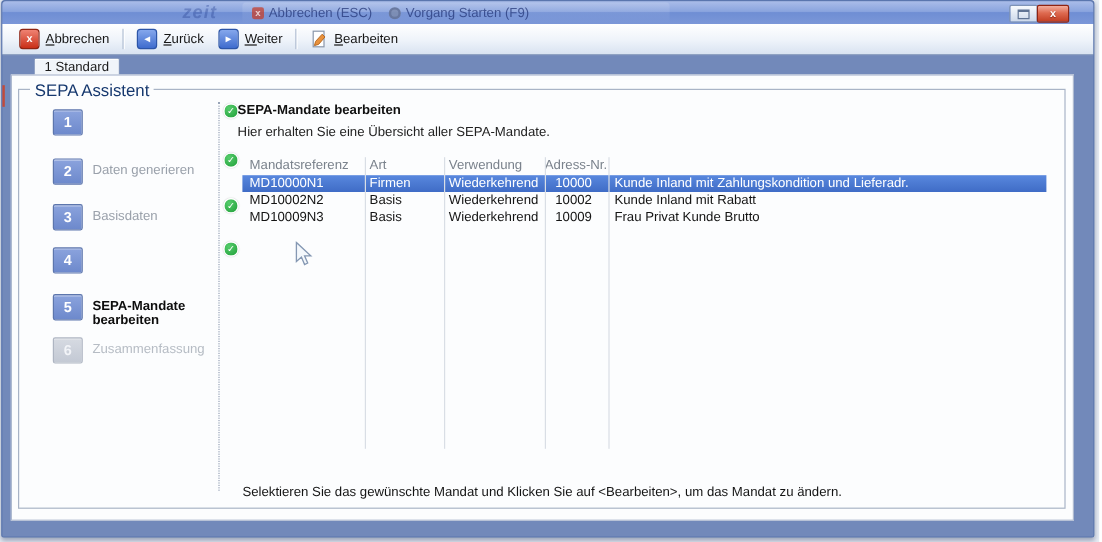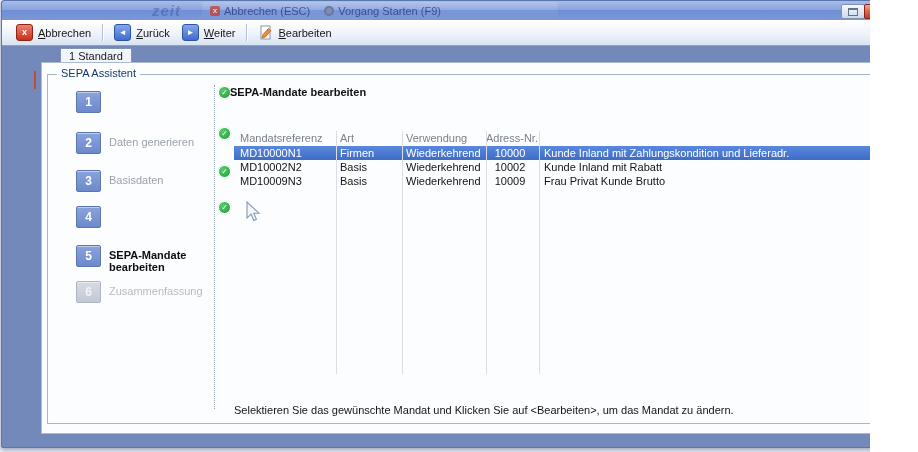--- a/index.html
+++ b/index.html
@@ -1,17 +1,17 @@
 <!DOCTYPE html>
 <html><head>
 <meta charset="utf-8">
 <style>
   html,body{margin:0;padding:0;}
   body{font-family:"Liberation Sans","DejaVu Sans",sans-serif;}
-  .screen{position:relative;width:870px;height:452px;background:#e8edf4;overflow:hidden;}
+  .screen{position:relative;width:870px;height:452px;background:#e8edf4;overflow:hidden;padding-left:46px;}
 
   
   .window{position:absolute;left:1px;top:0;width:909px;height:446px;
     background:#7289ba;border:1px solid #5a76ae;border-radius:3px 3px 2px 2px;
     box-shadow:0 2px 4px rgba(20,35,80,.35);}
 
   
   .titlebar{position:absolute;left:0;top:0;right:0;height:19px;border-radius:3px 3px 0 0;
     background:linear-gradient(180deg,#aabde9 0%,#8aa4de 45%,#6f8ed4 50%,#7b97d8 100%);}
   .title-text{position:absolute;left:9px;top:2px;font-size:12px;font-weight:bold;color:#fff;
@@ -43,30 +43,30 @@
   .tb-label{display:inline-block;}
   .tb-label::first-letter{text-decoration:underline;}
   .tb-sep{width:1px;height:17px;background:#b3c0d4;box-shadow:1px 0 0 #fff;margin:0 5px;}
   .ic{width:15px;height:15px;border-radius:3px;display:flex;align-items:center;justify-content:center;}
   .ic-red{background:linear-gradient(#ef8272,#c92f18);border:1px solid #8e2413;
     color:#fff;font-weight:bold;font-size:9px;line-height:13px;}
   .ic-blue{background:linear-gradient(#85a7ec,#3f6cce);border:1px solid #2c55a8;
     color:#fff;font-size:8px;line-height:13px;}
 
   
-  .bodyarea{position:absolute;left:0;top:46px;right:0;bottom:0;margin-left:32px;}
+  .bodyarea{position:absolute;left:0;top:46px;right:0;bottom:0;}
   .red-sliver{position:absolute;left:0;top:24px;width:2px;height:18px;background:#c24a3a;}
   .tab{position:absolute;left:26px;top:1px;height:14px;line-height:14px;padding:0 8px;
     background:#f1f5fa;border:1px solid #8094ba;border-bottom:none;border-radius:2px 2px 0 0;
     font-size:11px;color:#1a1a1a;box-shadow:inset 0 1px 0 #fff;}
   .panel{position:absolute;left:7px;top:15px;right:16px;bottom:13px;background:#fcfdfe;
     border:1px solid #aebad0;}
   .groupbox{position:absolute;left:5px;top:11px;right:6px;bottom:9px;border:1px solid #a9b4c6;}
   .gb-label{position:absolute;top:-8px;left:9px;background:#fcfdfe;padding:0 4px;
-    font-size:11px;color:#16386e;}
+    font-size:14px;color:#16386e;}
 
   
   .step{position:absolute;left:28px;width:150px;display:flex;align-items:flex-start;}
   .badge{position:relative;width:23px;height:20px;border-radius:2px;flex:0 0 auto;
     font-size:12px;font-weight:bold;color:#fff;text-align:center;line-height:20px;
     background:linear-gradient(#8ba3dd,#6d89cc);border:1px solid #5d76ad;
     box-shadow:inset 0 1px 0 rgba(255,255,255,.45);}
   .badge.pending{background:linear-gradient(#d6dae2,#c3c9d4);border-color:#aeb5c2;color:#f2f4f8;}
   .check{position:absolute;top:-5px;right:-5px;width:11px;height:11px;border-radius:50%;
     background:radial-gradient(circle at 35% 30%,#55cc6b,#1f9e38);border:1px solid #fff;
@@ -178,20 +178,21 @@
           </div>
           <div class="step pending" style="top:206px">
             <div class="badge pending">6</div>
             <div class="step-label">Zusammenfassung</div>
           </div>
 
           <div class="vsep"></div>
 
           <div class="content">
             <div class="heading">SEPA-Mandate bearbeiten</div>
+            <div class="subheading">Hier erhalten Sie eine Übersicht aller SEPA-Mandate.</div>
 
             <div class="grid">
               <div class="g-row g-head">
                 <div class="c1">Mandatsreferenz</div>
                 <div class="c2">Art</div>
                 <div class="c3">Verwendung</div>
                 <div class="c4">Adress-Nr.</div>
               </div>
               <div class="g-row selected">
                 <div class="c1">MD10000N1</div>

